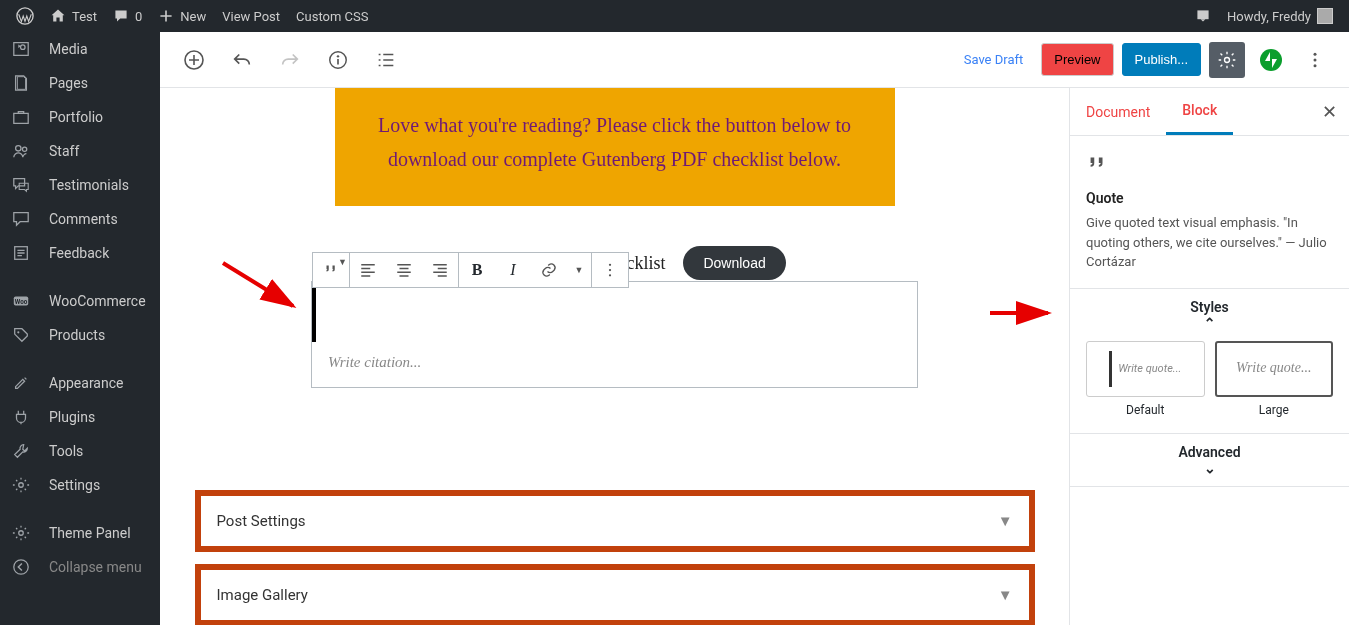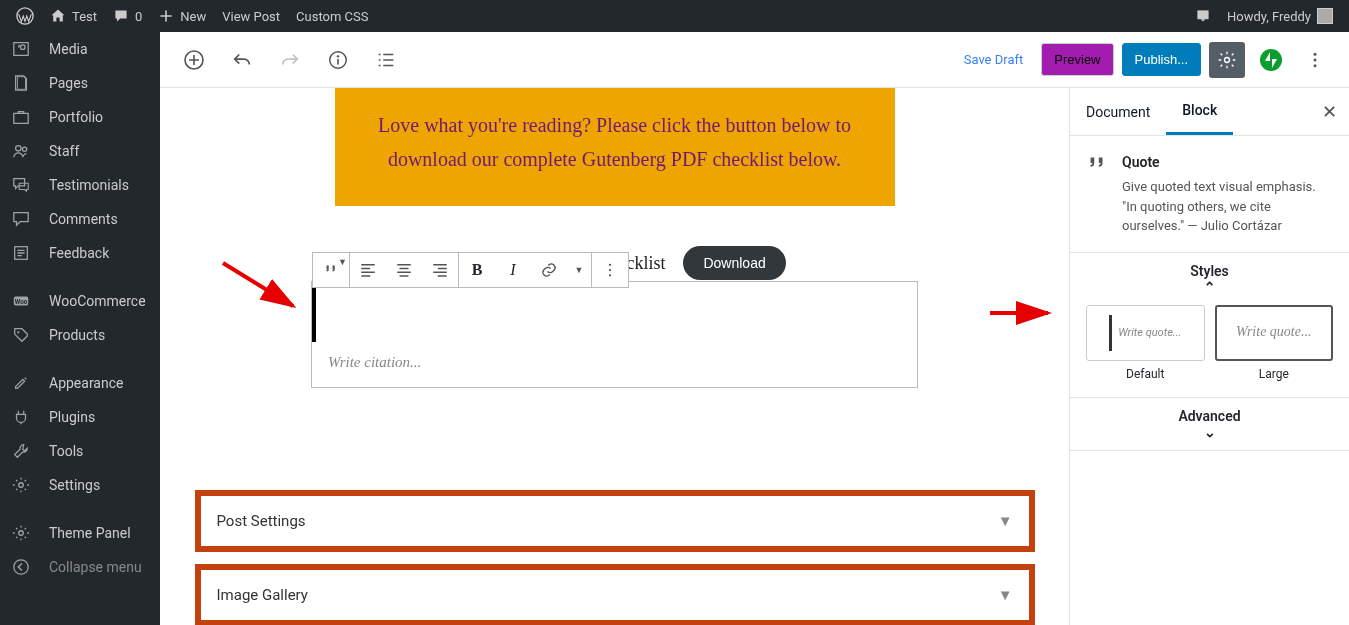--- a/index.html
+++ b/index.html
@@ -19,21 +19,21 @@
 
   
   .main-wrap { position: absolute; top: 32px; left: 160px; right: 0; bottom: 0; display: flex; flex-direction: column; background: #fff; }
 
   
   .editor-header { height: 56px; border-bottom: 1px solid #e2e4e7; display: flex; align-items: center; justify-content: space-between; padding: 0 16px; }
   .editor-header-left { display: flex; align-items: center; gap: 12px; }
   .circle-btn { width: 36px; height: 36px; display: flex; align-items: center; justify-content: center; cursor: pointer; border-radius: 4px; }
   .editor-header-right { display: flex; align-items: center; gap: 8px; }
   .link-btn { color: #3b82f6; font-size: 13px; cursor: pointer; padding: 8px 10px; }
-  .btn { border: 1px solid #ccc; background: #a21caf; padding: 8px 12px; font-size: 13px; border-radius: 3px; cursor: pointer; }
+  .btn { border: 1px solid #ccc; background: #ef4444; padding: 8px 12px; font-size: 13px; border-radius: 3px; cursor: pointer; }
   .btn-primary { background: #007cba; color: #fff; border-color: #007cba; }
   .sq-btn { width: 36px; height: 36px; border-radius: 3px; display: flex; align-items: center; justify-content: center; cursor: pointer; }
   .sq-dark { background: #555d66; }
   .sq-green { background: #fff; position: relative; }
 
   
   .body-row { flex: 1; display: flex; overflow: hidden; }
   .canvas { flex: 1; position: relative; overflow-y: scroll; background: #fff; padding: 0 24px; }
   .right-panel { width: 280px; border-left: 1px solid #e2e4e7; background: #fff; overflow-y: auto; font-size: 13px; }
 
@@ -50,24 +50,24 @@
   .tb-btn { width: 36px; height: 34px; display: flex; align-items: center; justify-content: center; cursor: pointer; position: relative; }
   .tb-btn .caret { position:absolute; right:2px; top:4px; font-size:9px; color:#555;}
   .quote-body { border-left: 4px solid #000; min-height: 60px; padding: 14px 16px; }
   .citation-input { width: 100%; border: none; outline: none; font-style: italic; color: #777; font-size: 15px; padding: 12px 16px 16px; font-family: Georgia, serif; }
   ::placeholder { color: #888; }
 
   .section-panel { border: 6px solid #c2410c; padding: 16px; margin: 12px auto 10px; width: 840px; font-size: 15px; color: #333; display: flex; justify-content: space-between; align-items: center; cursor: pointer; }
 
   
   .panel-tabs { display: flex; align-items: center; border-bottom: 1px solid #e2e4e7; position: relative; }
-  .panel-tab { padding: 14px 16px; font-size: 14px; color: #0f172a; cursor: pointer; }
+  .panel-tab { padding: 14px 16px; font-size: 14px; color: #ef4444; cursor: pointer; }
   .panel-tab.active { border-bottom: 3px solid #007cba; font-weight: 500; }
   .panel-close { position: absolute; right: 12px; cursor: pointer; font-size: 18px; color: #555; }
-  .panel-block-desc { padding: 16px; display: flex; gap: 14px; border-bottom: 1px solid #e2e4e7; }
+  .panel-block-desc { padding: 16px; display: flex; gap: 14px; border-bottom: 1px solid #e2e4e7; flex-direction: column; }
   .panel-block-desc .txt { font-size: 13px; color: #555; line-height: 1.5; }
   .panel-block-desc h4 { font-size: 14px; color: #222; margin-bottom: 4px; font-weight: 600; }
   .panel-section { border-bottom: 1px solid #e2e4e7; }
   .panel-section-head { padding: 10px 16px; font-weight: 600; font-size: 14px; display: flex; justify-content: space-between; align-items: center; cursor: pointer; flex-direction: column; }
   .style-grid { display: flex; gap: 10px; padding: 0 16px 16px; }
   .style-card { flex:1; text-align: center; font-size: 12px; }
   .style-preview { border: 1px solid #ccc; height: 56px; border-radius: 3px; display: flex; align-items: center; justify-content: center; padding: 6px; margin-bottom: 6px; }
   .style-card.selected .style-preview { border: 2px solid #555; }
   .sp-default { display:flex; align-items:center; gap:6px; }
   .sp-default .bar{ width:3px; height:36px; background:#333;}

